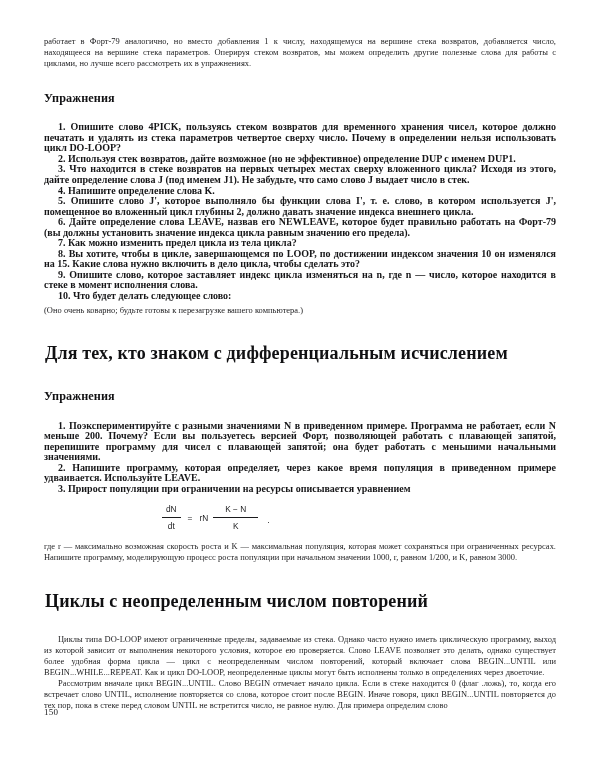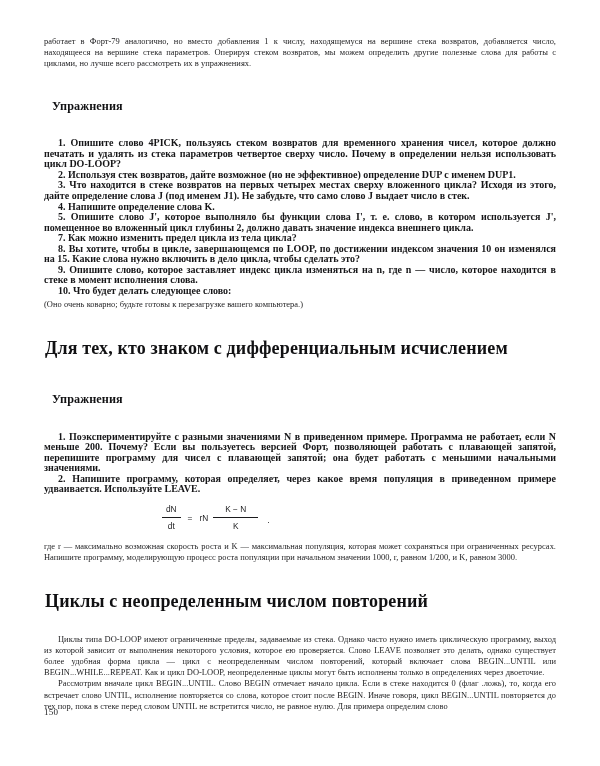--- a/index.html
+++ b/index.html
@@ -52,21 +52,21 @@
 
   
   h2.section {
     margin: 1px;
     font-size: 18px;
     font-weight: bold;
     letter-spacing: 0.15px;
     color: #111113;
   }
   h3.sub {
-    margin: 8px;
+    margin: 0;
     font-size: 12.2px;
     font-weight: bold;
     letter-spacing: 0.1px;
     color: #111113;
   }
 
   
   .sp-intro-to-h3 { height: 22px; }
   .sp-h3-to-list  { height: 16px; }
   .sp-list-to-h2  { height: 26px; }
@@ -145,20 +145,21 @@
 
     <h3 class="sub">Упражнения</h3>
 
     <div class="sp-h3-to-list"></div>
 
     <p class="exercise">1. Опишите слово 4PICK, пользуясь стеком возвратов для временного хранения чисел, которое должно печатать и удалять из стека параметров четвертое сверху число. Почему в определении нельзя использовать цикл DO-LOOP?</p>
     <p class="exercise">2. Используя стек возвратов, дайте возможное (но не эффективное) определение DUP с именем DUP1.</p>
     <p class="exercise">3. Что находится в стеке возвратов на первых четырех местах сверху вложенного цикла? Исходя из этого, дайте определение слова J (под именем J1). Не забудьте, что само слово J выдает число в стек.</p>
     <p class="exercise">4. Напишите определение слова K.</p>
     <p class="exercise">5. Опишите слово J', которое выполняло бы функции слова I', т. е. слово, в котором используется J', помещенное во вложенный цикл глубины 2, должно давать значение индекса внешнего цикла.</p>
+    <p class="exercise">6. Дайте определение слова LEAVE, назвав его NEWLEAVE, которое будет правильно работать на Форт-79 (вы должны установить значение индекса цикла равным значению его предела).</p>
     <p class="exercise">7. Как можно изменить предел цикла из тела цикла?</p>
     <p class="exercise">8. Вы хотите, чтобы в цикле, завершающемся по LOOP, по достижении индексом значения 10 он изменялся на 15. Какие слова нужно включить в дело цикла, чтобы сделать это?</p>
     <p class="exercise">9. Опишите слово, которое заставляет индекс цикла изменяться на n, где n — число, которое находится в стеке в момент исполнения слова.</p>
     <p class="exercise">10. Что будет делать следующее слово:</p>
 
     <div class="sp-code-top"></div>
     <div class="sp-code-bot"></div>
 
     <p class="body">(Оно очень коварно; будьте готовы к перезагрузке вашего компьютера.)</p>
 
@@ -167,20 +168,21 @@
     <h2 class="section">Для тех, кто знаком с дифференциальным исчислением</h2>
 
     <div class="sp-h2-to-h3"></div>
 
     <h3 class="sub">Упражнения</h3>
 
     <div class="sp-h3-to-list2"></div>
 
     <p class="exercise">1. Поэкспериментируйте с разными значениями N в приведенном примере. Программа не работает, если N меньше 200. Почему? Если вы пользуетесь версией Форт, позволяющей работать с плавающей запятой, перепишите программу для чисел с плавающей запятой; она будет работать с меньшими начальными значениями.</p>
     <p class="exercise">2. Напишите программу, которая определяет, через какое время популяция в приведенном примере удваивается. Используйте LEAVE.</p>
+    <p class="exercise">3. Прирост популяции при ограничении на ресурсы описывается уравнением</p>
 
     <div class="sp-formula-top"></div>
 
     <div class="formula">
       <span class="frac">
         <span class="num">dN</span>
         <span class="bar"></span>
         <span class="den">dt</span>
       </span>
       <span class="eq-sign">=</span>

